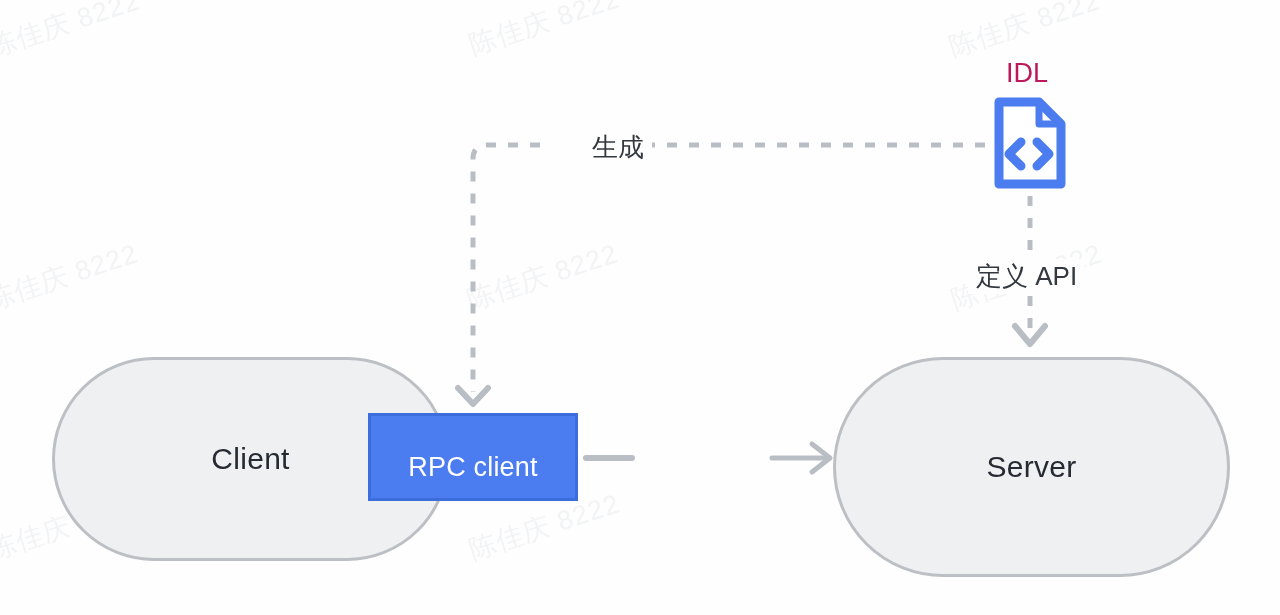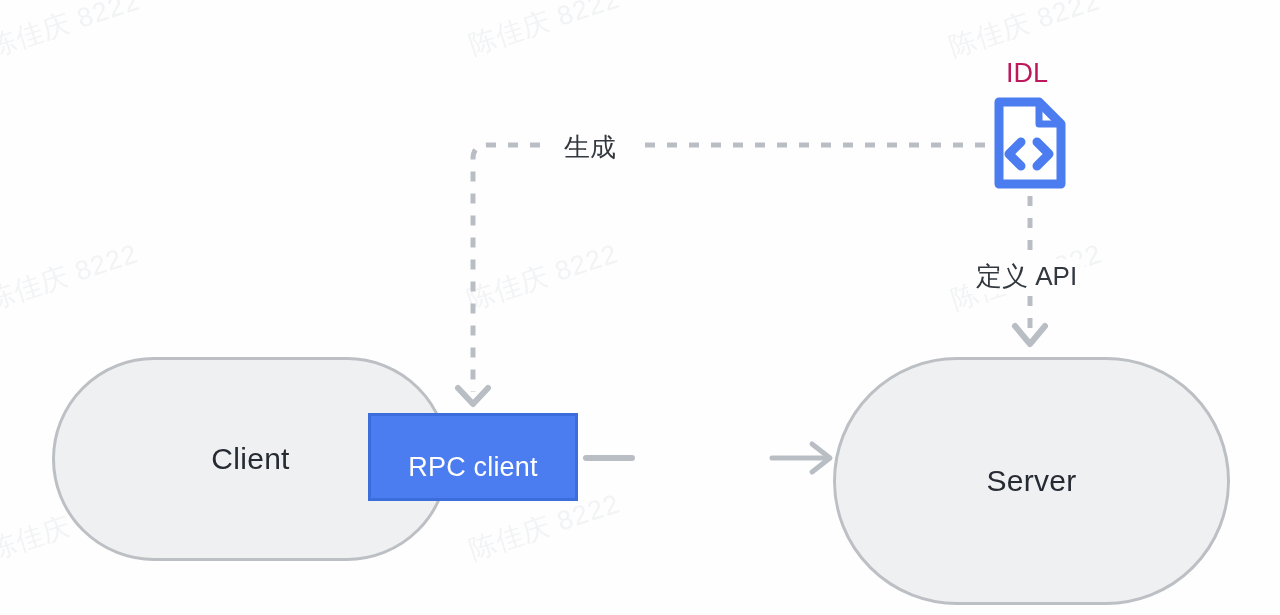--- a/index.html
+++ b/index.html
@@ -59,21 +59,21 @@
     justify-content: center;
     box-sizing: border-box;
     z-index: 3;
   }
   .capsule-label {
     font-size: 30px;
     color: #262b33;
     letter-spacing: 0.3px;
   }
   #client-node  { left: 52px;  top: 357px; width: 397px; height: 204px; }
-  #server-node  { left: 833px; top: 357px; width: 397px; height: 248px; }
+  #server-node  { left: 833px; top: 357px; width: 397px; height: 220px; }
 
   
   #rpc-client-node {
     position: absolute;
     left: 368px;
     top: 413px;
     width: 210px;
     height: 88px;
     background: #4c7df0;
     border: 3px solid #3c6ddc;
@@ -96,21 +96,21 @@
     font-size: 26px;
     color: #33383f;
     white-space: nowrap;
     z-index: 6;
   }
   .edge-label.on-white {
     background: #fefefe;
     padding: 0 8px;
   }
   #label-idl      { left: 1006px; top: 58px;  font-size: 27px; color: #be185d; }
-  #label-shengcheng { left: 556px; top: 130px; }
+  #label-shengcheng { left: 584px; top: 130px; }
   #label-dingyi-api { left: 968px; top: 259px; }
   #label-rpc-call   { left: 645px; top: 442px; }
 
   
   #idl-icon {
     position: absolute;
     left: 993px;
     top: 96px;
     width: 74px;
     height: 94px;

